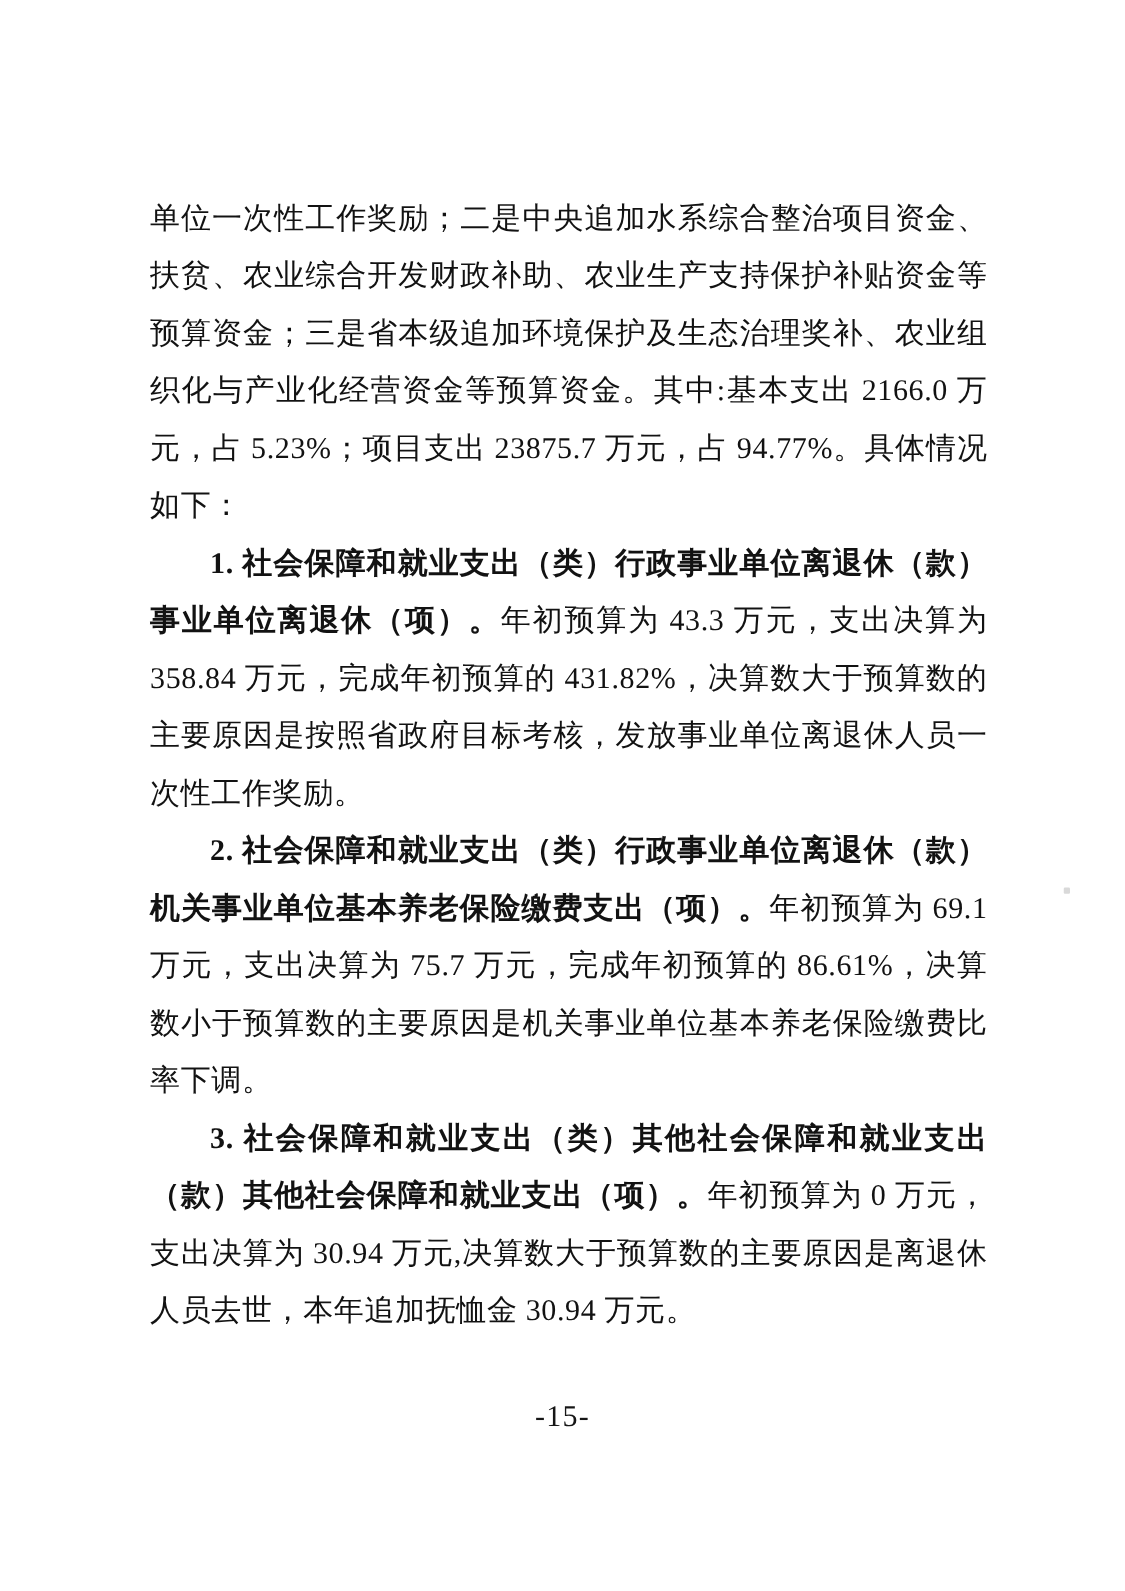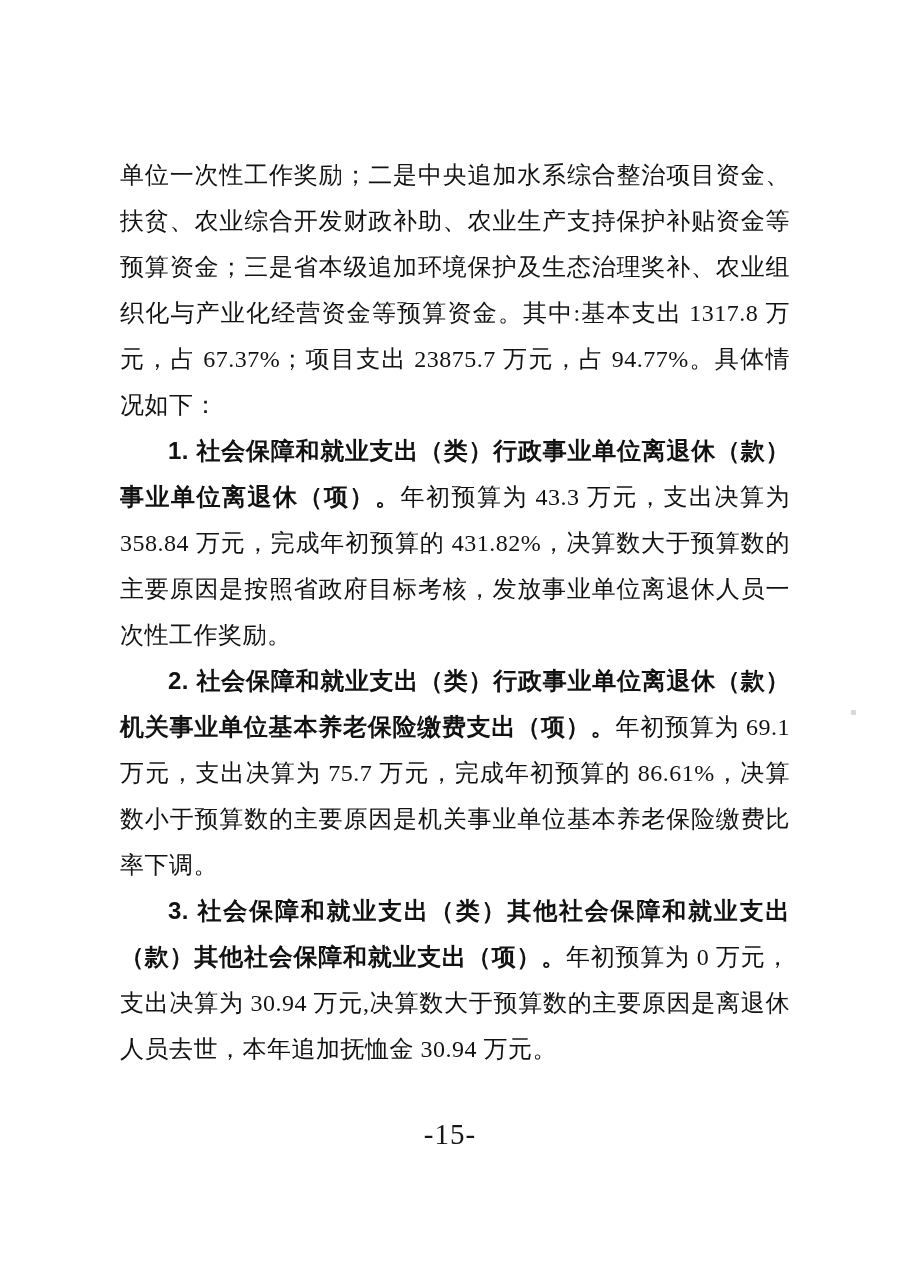--- a/index.html
+++ b/index.html
@@ -35,32 +35,32 @@
     line-height: 46px;
     text-align: justify;
     text-justify: inter-ideograph;
     letter-spacing: 0.5px;
   }
   .para.indent {
     text-indent: 2em;
   }
   .item-heading {
     font-weight: 700;
-    font-family: Liberation Sans, sans-serif;
+    font-family: Liberation Serif, serif;
   }
   .item-body {
     font-weight: 400;
   }
   .page-number {
     position: absolute;
     top: 1119px;
     left: 0;
     width: 900px;
     text-align: center;
-    font-size: 29px;
+    font-size: 24px;
     line-height: 30px;
     letter-spacing: 1px;
     font-family: "Liberation Serif", "DejaVu Serif", serif;
     color: #161616;
   }
   .scan-speck {
     position: absolute;
     left: 851px;
     top: 710px;
     width: 5px;
@@ -69,21 +69,21 @@
     border-radius: 1px;
   }
 </style>
 </head>
 <body>
 
 <div class="page">
 
   <div class="text-block">
 
-    <p class="para">单位一次性工作奖励；二是中央追加水系综合整治项目资金、扶贫、农业综合开发财政补助、农业生产支持保护补贴资金等预算资金；三是省本级追加环境保护及生态治理奖补、农业组织化与产业化经营资金等预算资金。其中:基本支出 1317.8 万元，占 67.37%；项目支出 23875.7 万元，占 94.77%。具体情况如下：</p>
+    <p class="para">单位一次性工作奖励；二是中央追加水系综合整治项目资金、扶贫、农业综合开发财政补助、农业生产支持保护补贴资金等预算资金；三是省本级追加环境保护及生态治理奖补、农业组织化与产业化经营资金等预算资金。其中:基本支出 2166.0 万元，占 5.23%；项目支出 23875.7 万元，占 94.77%。具体情况如下：</p>
 
     <p class="para indent"><span class="item-heading">1. 社会保障和就业支出（类）行政事业单位离退休（款）事业单位离退休（项）。</span><span class="item-body">年初预算为 43.3 万元，支出决算为 358.84 万元，完成年初预算的 431.82%，决算数大于预算数的主要原因是按照省政府目标考核，发放事业单位离退休人员一次性工作奖励。</span></p>
 
     <p class="para indent"><span class="item-heading">2. 社会保障和就业支出（类）行政事业单位离退休（款）机关事业单位基本养老保险缴费支出（项）。</span><span class="item-body">年初预算为 69.1 万元，支出决算为 75.7 万元，完成年初预算的 86.61%，决算数小于预算数的主要原因是机关事业单位基本养老保险缴费比率下调。</span></p>
 
     <p class="para indent"><span class="item-heading">3. 社会保障和就业支出（类）其他社会保障和就业支出（款）其他社会保障和就业支出（项）。</span><span class="item-body">年初预算为 0 万元，支出决算为 30.94 万元,决算数大于预算数的主要原因是离退休人员去世，本年追加抚恤金 30.94 万元。</span></p>
 
 
   </div>
 

